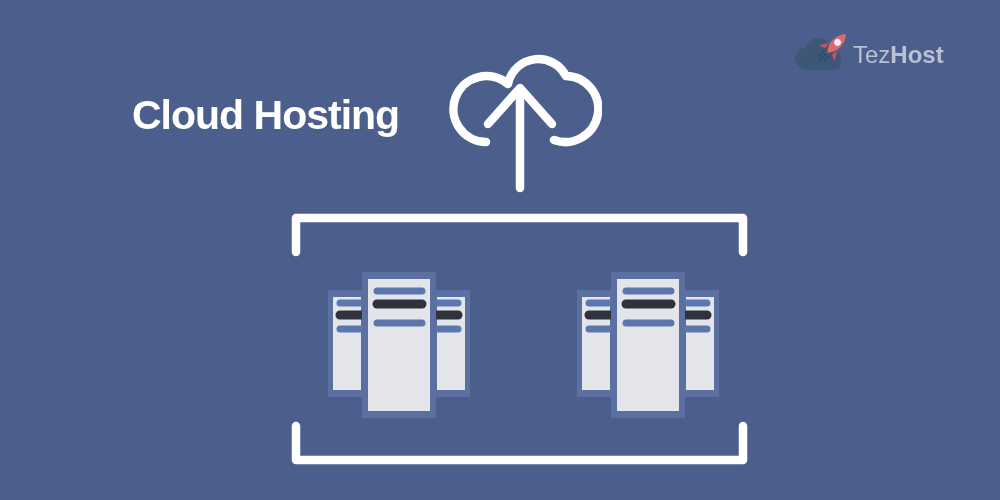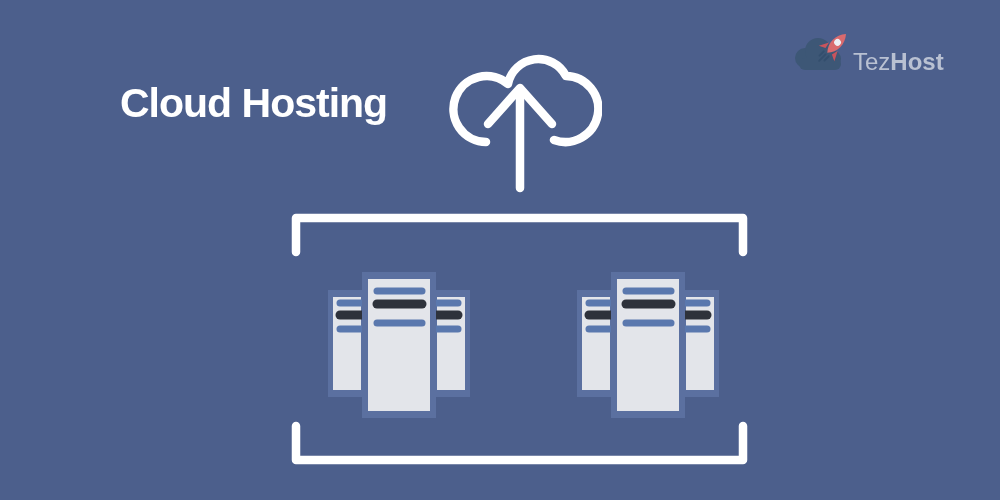--- a/index.html
+++ b/index.html
@@ -6,30 +6,30 @@
   .banner{
     position:relative;
     width:1000px;height:500px;
     overflow:hidden;
     background:var(--bg,#4C5F8C);
     font-family:"Liberation Sans", sans-serif;
   }
   .title{
     position:absolute;
     left:120px;top:80px;
-    margin:0;
+    margin:12px;
     font-size:41px;
     font-weight:700;
     letter-spacing:-1px;
     color:var(--fg,#fff);
   }
   .brand{
     position:absolute;
     left:791px;top:24px;
-    display:flex;align-items:flex-end;
+    display:flex;align-items:center;
   }
   .brand-icon{width:70px;height:52px;display:block;}
   .brand-text{
     font-size:24px;
     color:var(--brand-text,#B9C1D2);
     margin-left:-8px;
     margin-top:10px;
     letter-spacing:0px;
   }
   .brand-light{font-weight:400;}

